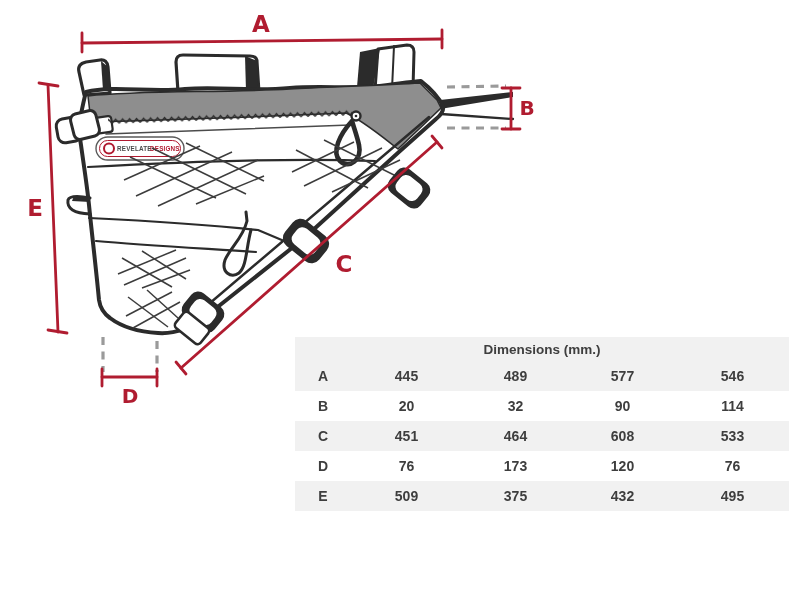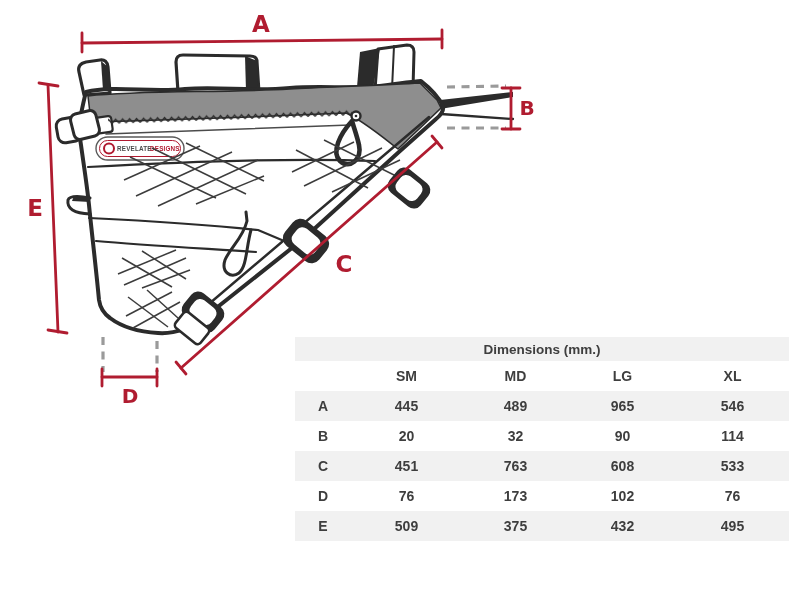--- a/index.html
+++ b/index.html
@@ -191,55 +191,48 @@
         <col style="width:56px">
           <col style="width:111px">
           <col style="width:107px">
         <col style="width:107px">
           <col style="width:113px">
       </colgroup>
       <thead>
         <tr class="title-row">
           <th colspan="5">Dimensions (mm.)</th>
         </tr>
-        <tr class="size-row">
-          <th></th>
-          <th>SM</th>
-          <th>MD</th>
-          <th>LG</th>
-          <th>XL</th>
-        </tr>
       </thead>
       <tbody>
         <tr>
           <th>A</th>
           <td>445</td>
           <td>489</td>
-          <td>965</td>
+          <td>577</td>
           <td>546</td>
         </tr>
         <tr>
           <th>B</th>
           <td>20</td>
           <td>32</td>
           <td>90</td>
           <td>114</td>
         </tr>
         <tr>
           <th>C</th>
           <td>451</td>
-          <td>763</td>
+          <td>464</td>
           <td>608</td>
           <td>533</td>
         </tr>
         <tr>
           <th>D</th>
           <td>76</td>
           <td>173</td>
-          <td>102</td>
+          <td>120</td>
           <td>76</td>
         </tr>
         <tr>
           <th>E</th>
           <td>509</td>
           <td>375</td>
           <td>432</td>
           <td>495</td>
         </tr>
       </tbody>

